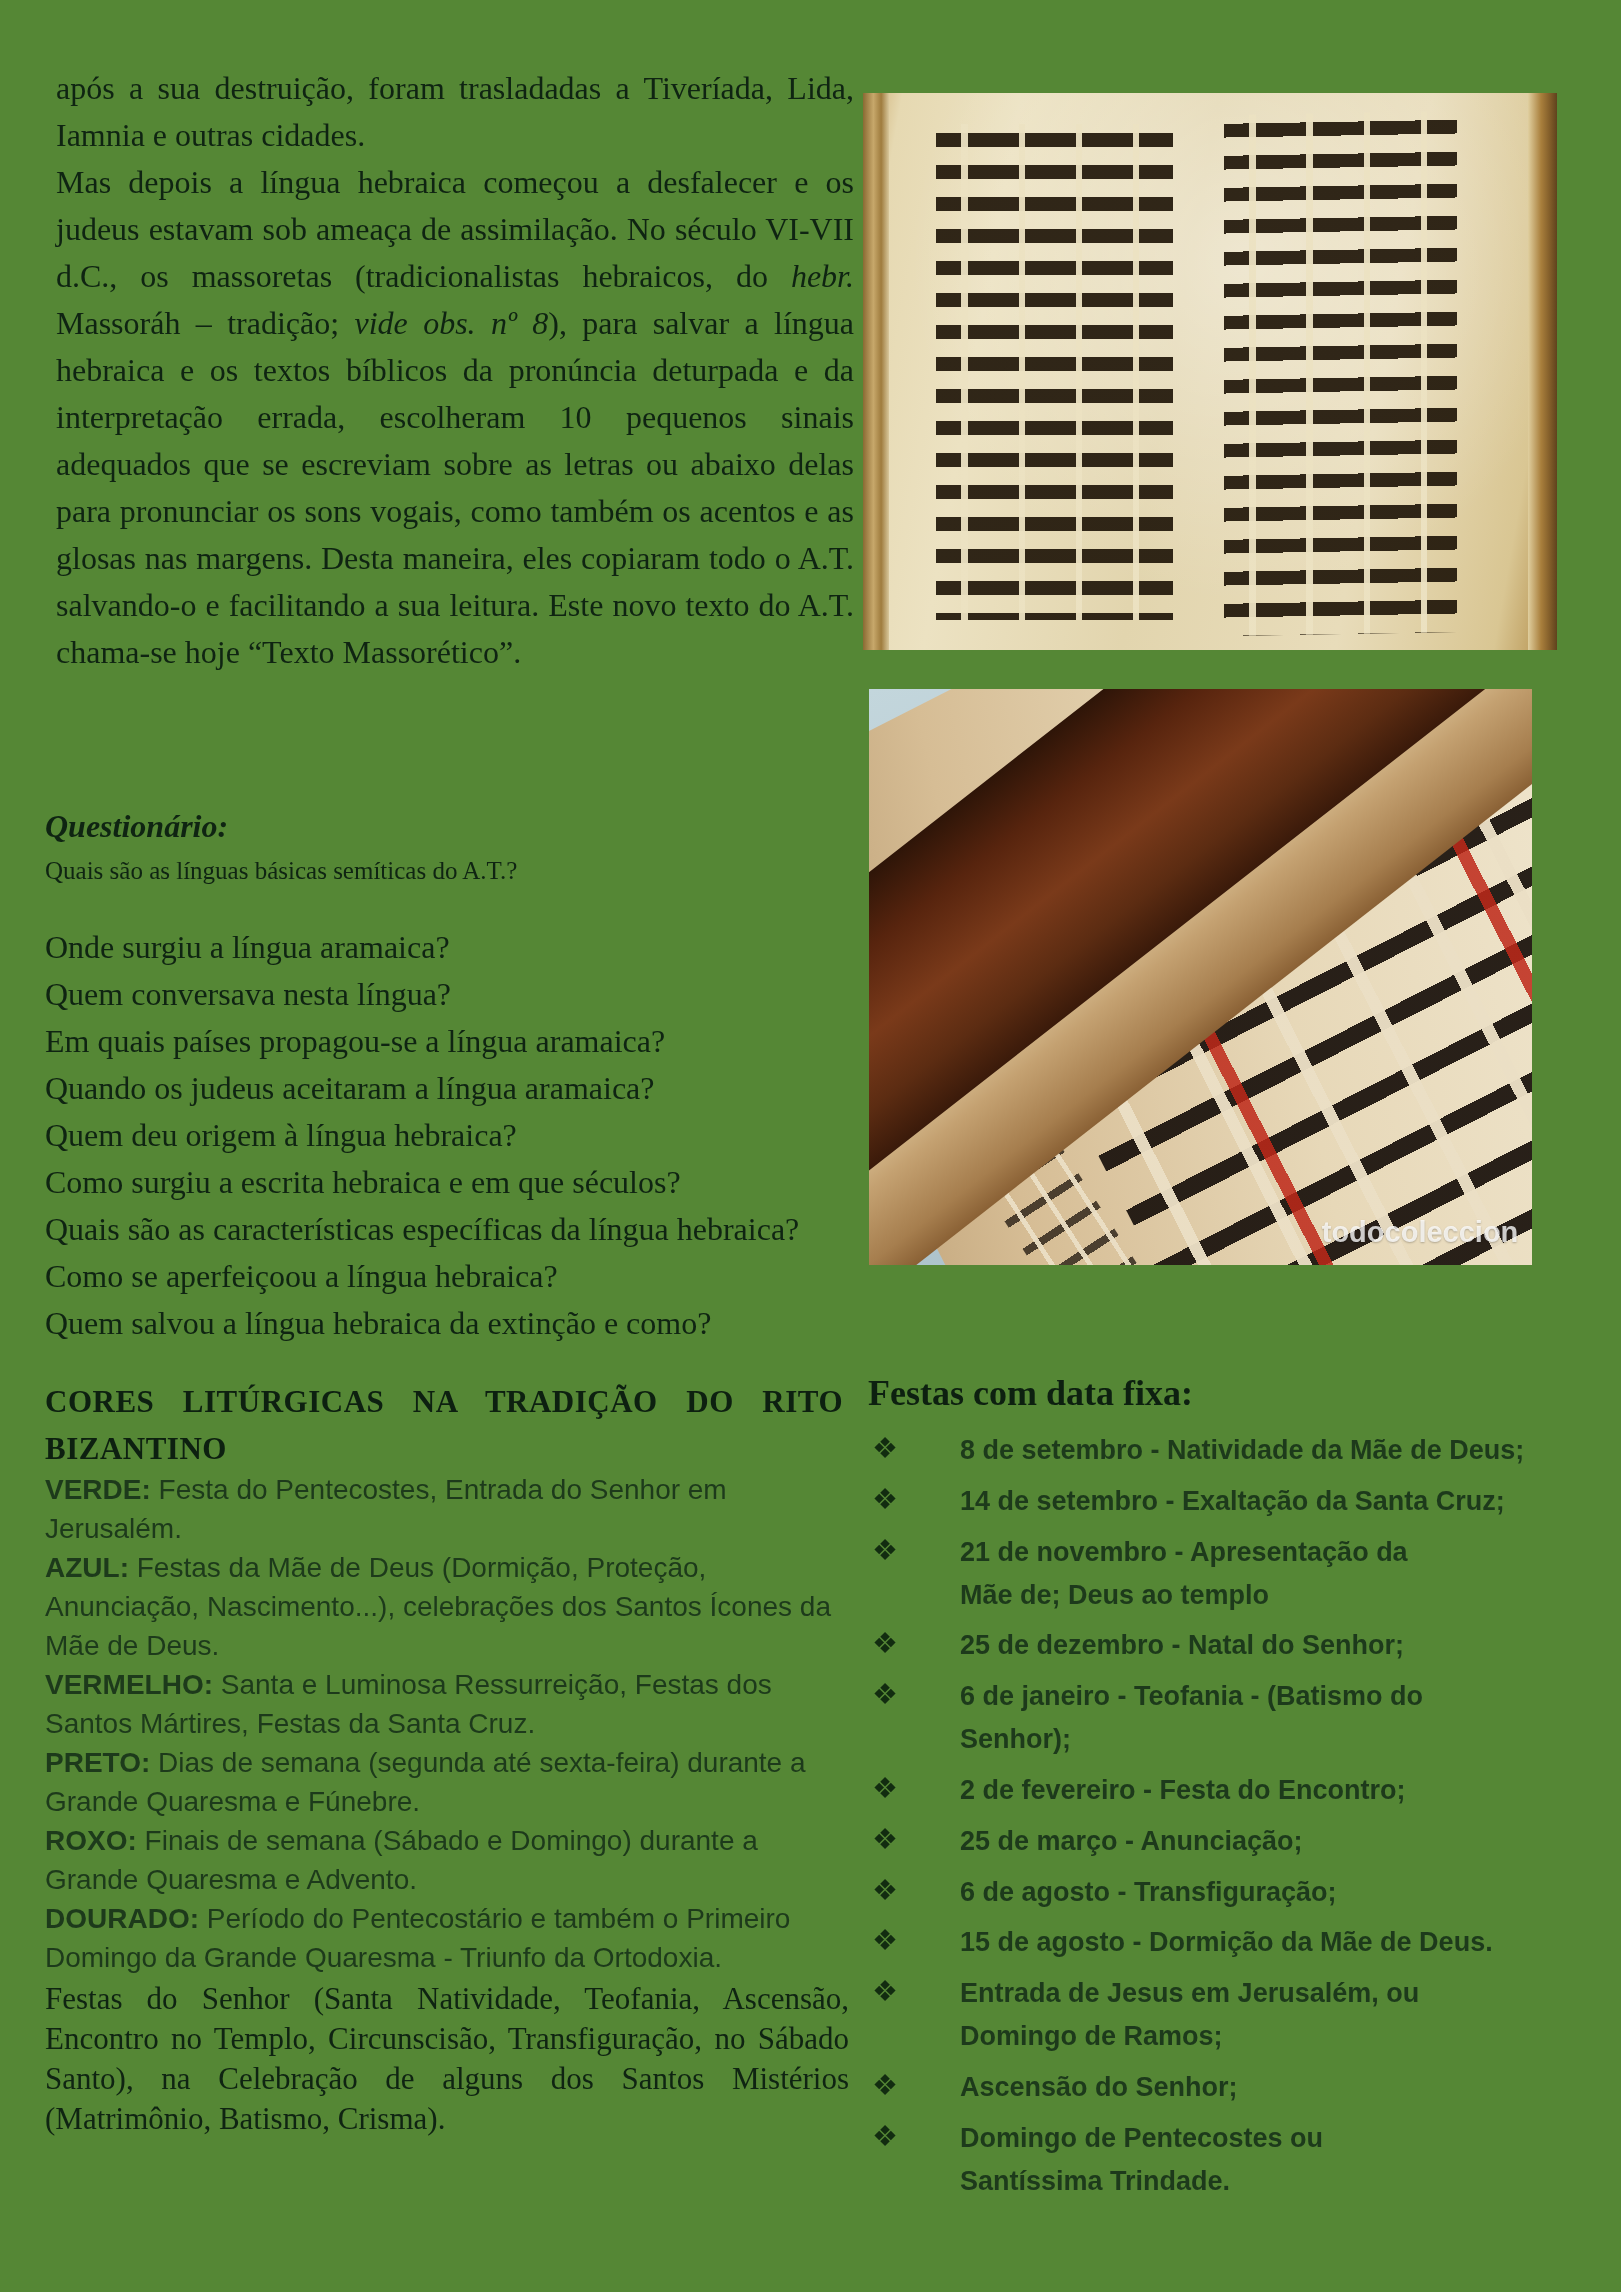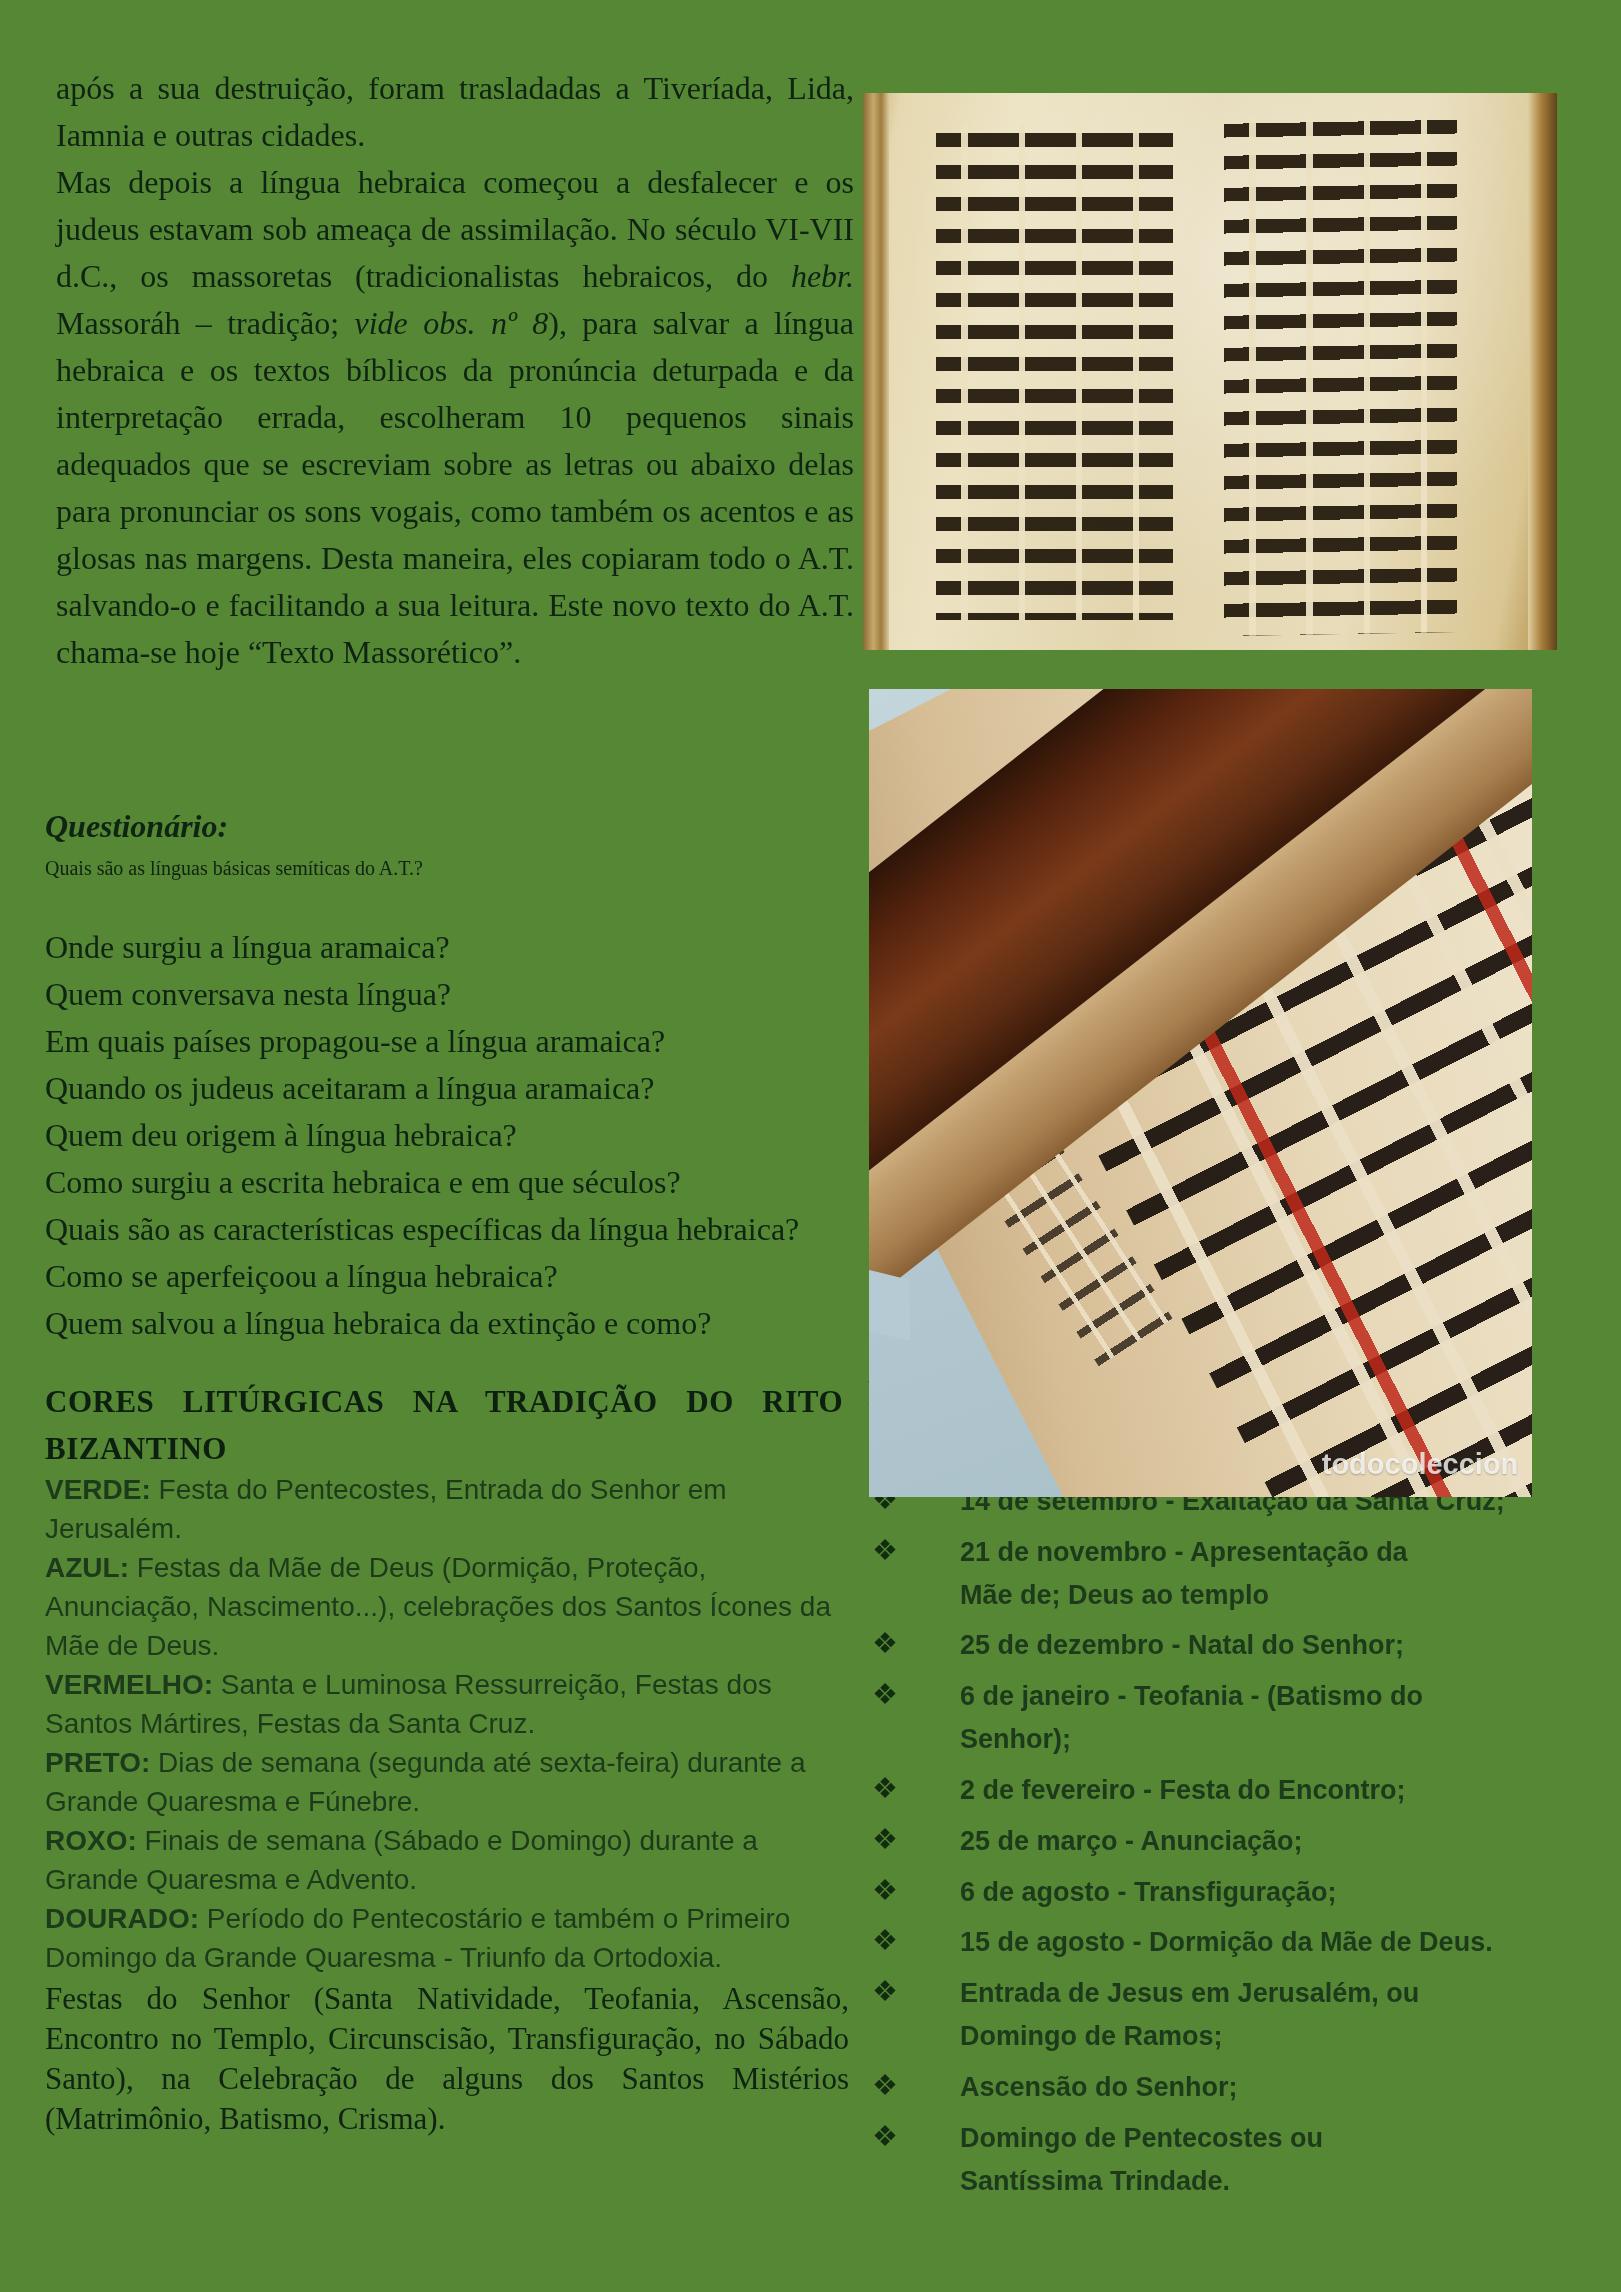--- a/index.html
+++ b/index.html
@@ -12,21 +12,21 @@
   .intro {
     position:absolute; left:56px; top:65px; width:798px;
     font-size:32px; line-height:47px; text-align:justify;
   }
   .intro p { margin:0; }
   .it { font-style:italic; }
   .q-head {
     position:absolute; left:45px; top:808px;
     font-size:32px; font-weight:bold; font-style:italic;
   }
-  .q-sub { position:absolute; left:45px; top:857px; font-size:20px; }
+  .q-sub { position:absolute; left:45px; top:857px; font-size:25px; }
   .questions {
     position:absolute; left:45px; top:924px; width:798px;
     font-size:32px; line-height:47px;
   }
   .q-line { text-align:justify; }
   .cores-head {
     position:absolute; left:45px; top:1378px; width:798px;
     font-size:31px; font-weight:bold; line-height:47px; text-align:justify;
     letter-spacing:0.5px; color:#0d2010;
   }
@@ -75,21 +75,21 @@
   .p1-col {
     position:absolute;
     background-image:
       repeating-linear-gradient(90deg, rgba(236,226,194,0) 0 25.5px, rgba(236,226,194,.95) 25.5px 32px, rgba(236,226,194,0) 32px 57px),
       repeating-linear-gradient(180deg, rgba(30,20,8,0) 0 8.8px, rgba(32,22,9,.92) 8.8px 22.5px, rgba(30,20,8,0) 22.5px 32px);
   }
   .p1-col1 { left:73px;  top:31px; width:237px; height:496px; }
   .p1-col2 { left:361px; top:19.6px; width:233px; height:521px; transform:skewY(-1deg); }
   
   .photo2 {
-    position:absolute; left:869px; top:689px; width:663px; height:808px;
+    position:absolute; left:869px; top:689px; width:663px; height:576px;
     background:linear-gradient(160deg,#c3d6dc 0%,#b5cad2 40%,#a9bfc8 100%);
     overflow:hidden;
   }
   .p2-page {
     position:absolute; left:39px; top:-196px; width:1127px; height:1127px;
     transform:rotate(-27deg);
     background:linear-gradient(105deg,#b99a6f 0%,#d6bd95 16%,#e7d8b8 38%,#efe5cd 62%,#e9dcc0 100%);
   }
   .p2-text {
     position:absolute; left:186px; top:225px; right:39px; bottom:59px;

